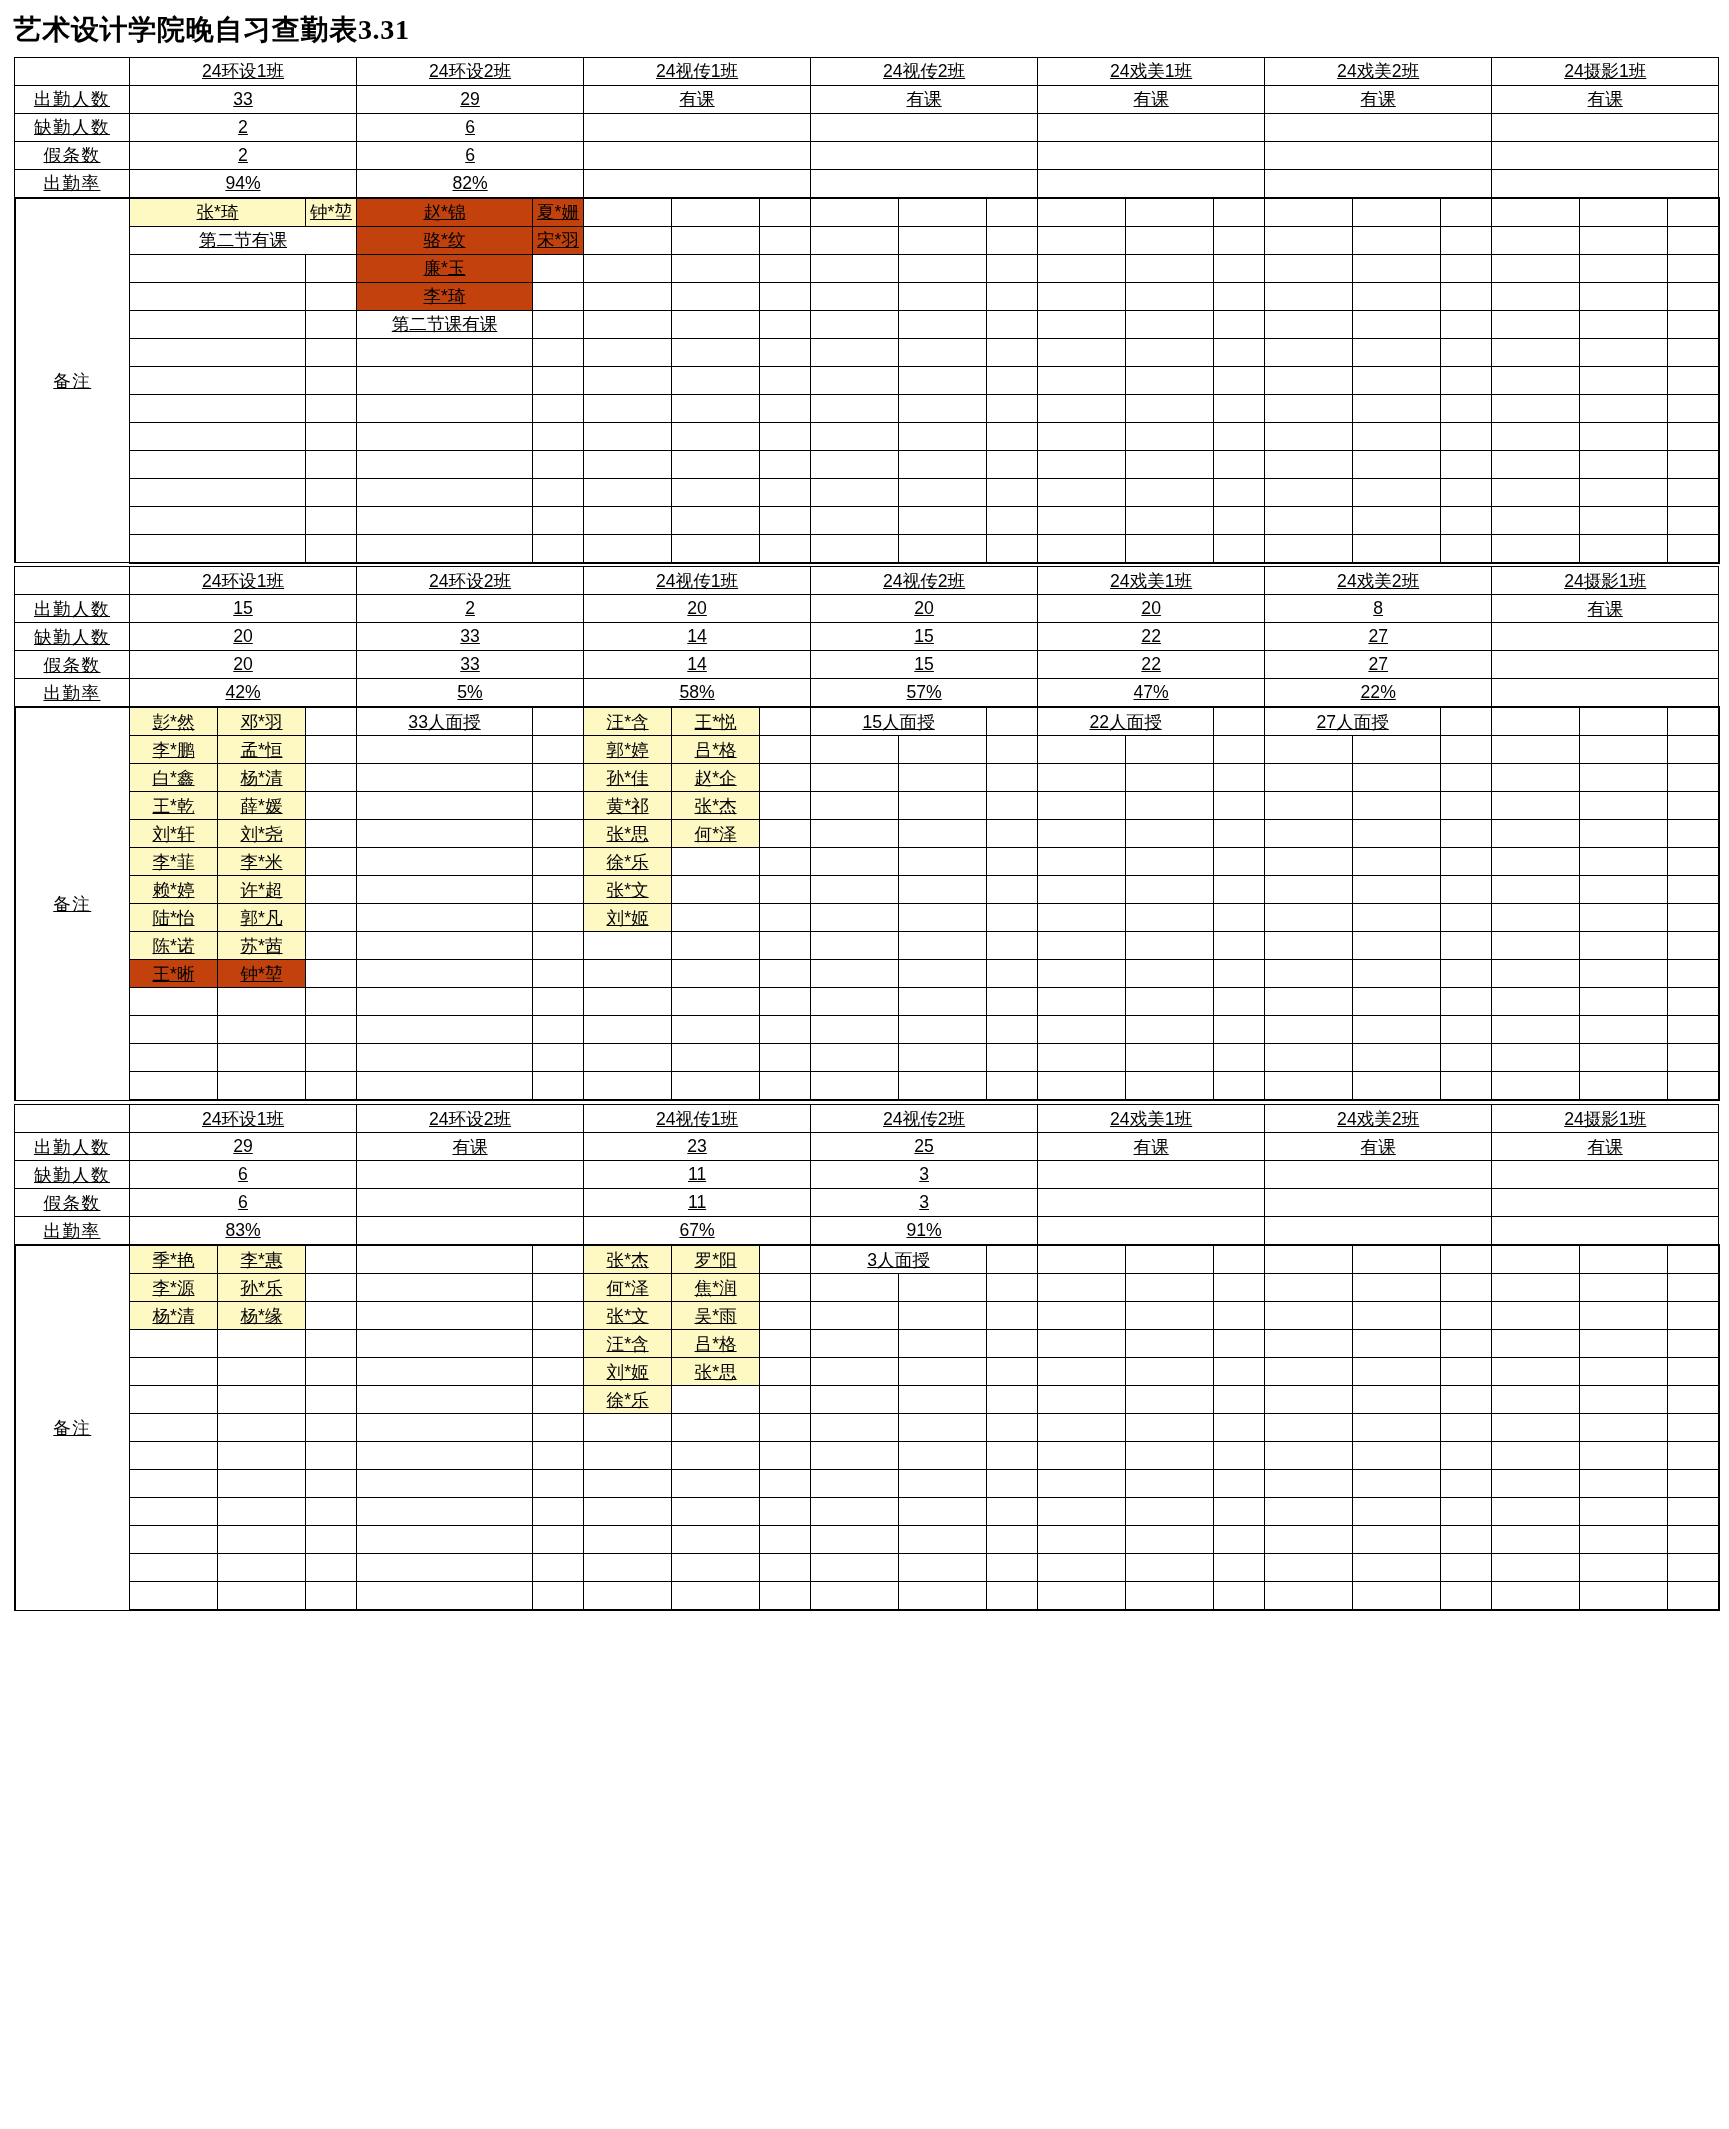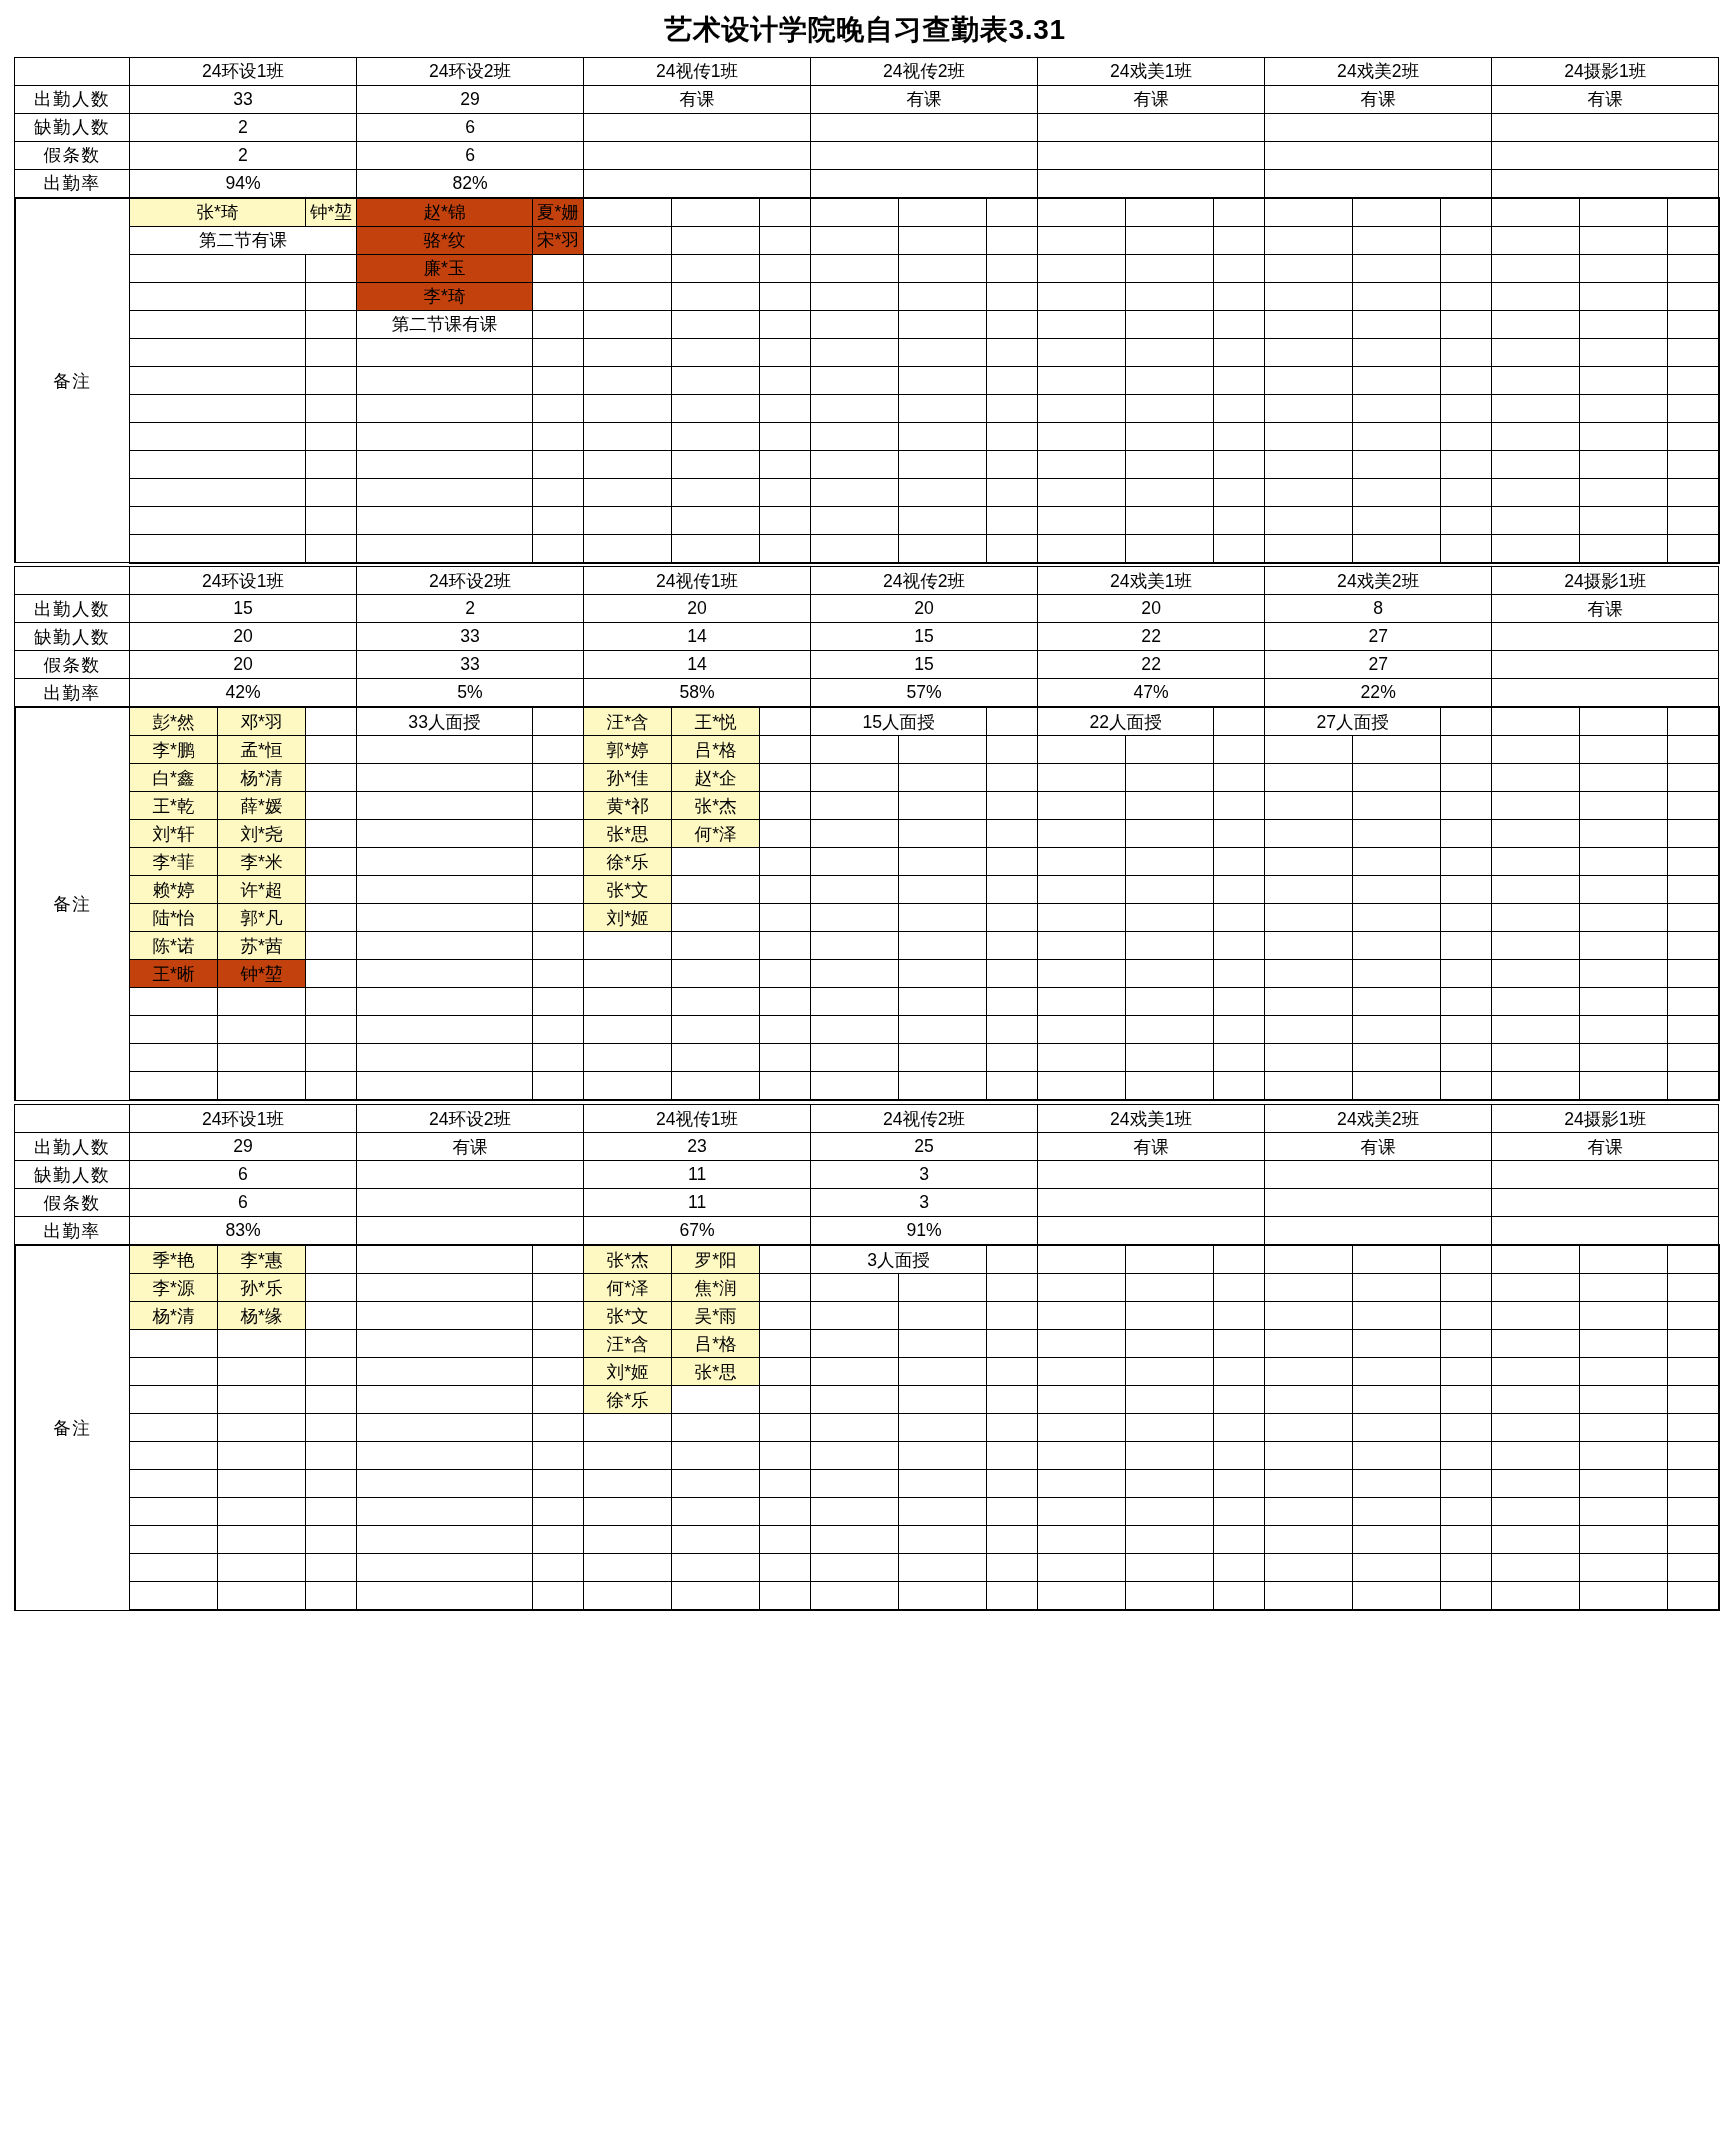--- a/index.html
+++ b/index.html
@@ -16,31 +16,31 @@
   .sheet {
     width: 1703px;
     margin: 0 auto;
     padding-top: 4px;
   }
   .block {
     width: 100%;
     margin-bottom: 2.7px;
   }
   .title {
-    text-align: center;
     font-size: 28px;
     font-weight: bold;
     letter-spacing: 0.7px;
     padding: 6.8px 0 8px 0;
-    font-family: Liberation Sans, sans-serif;
+    font-family: Liberation Serif, serif;
   }
   table.grid {
     border-collapse: collapse;
     table-layout: fixed;
     width: 100%;
+    text-decoration: underline;
   }
   table.grid td {
     border: 0.7px solid #000000;
     font-size: 17.6px;
     text-align: center;
     vertical-align: middle;
     height: 27px;
     padding: 0;
     overflow: hidden;
     white-space: nowrap;

